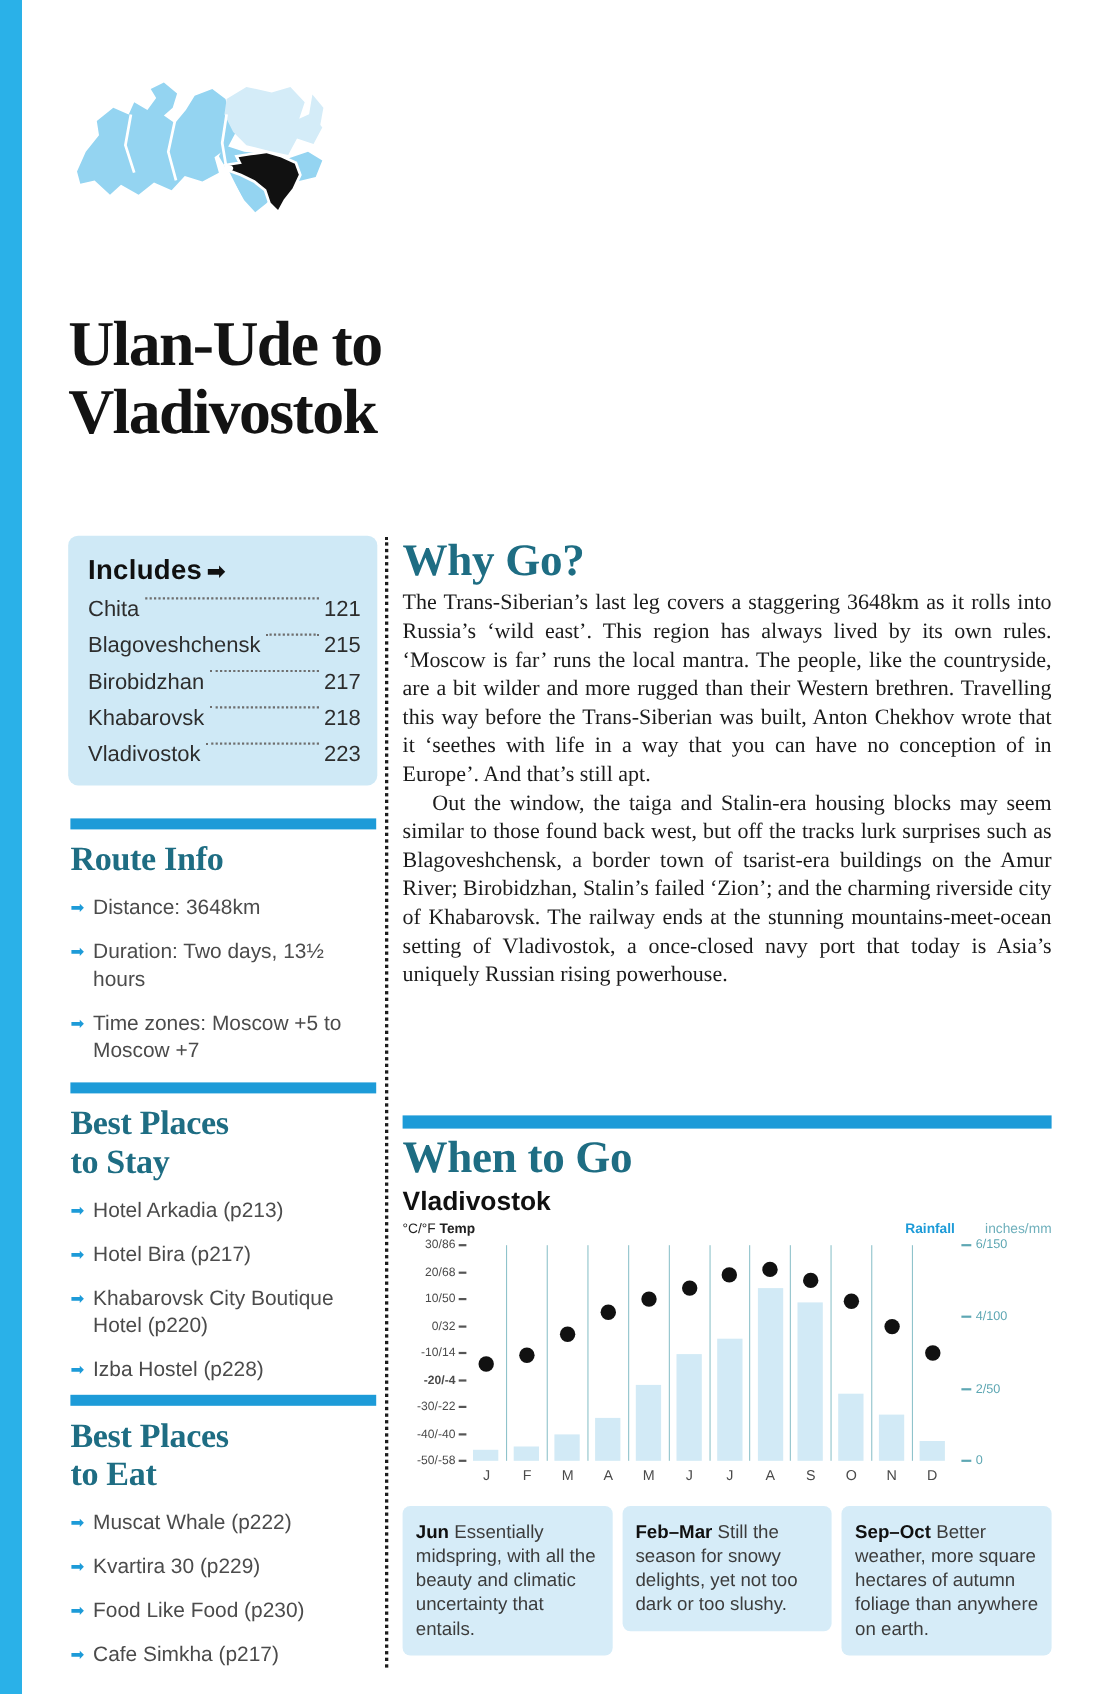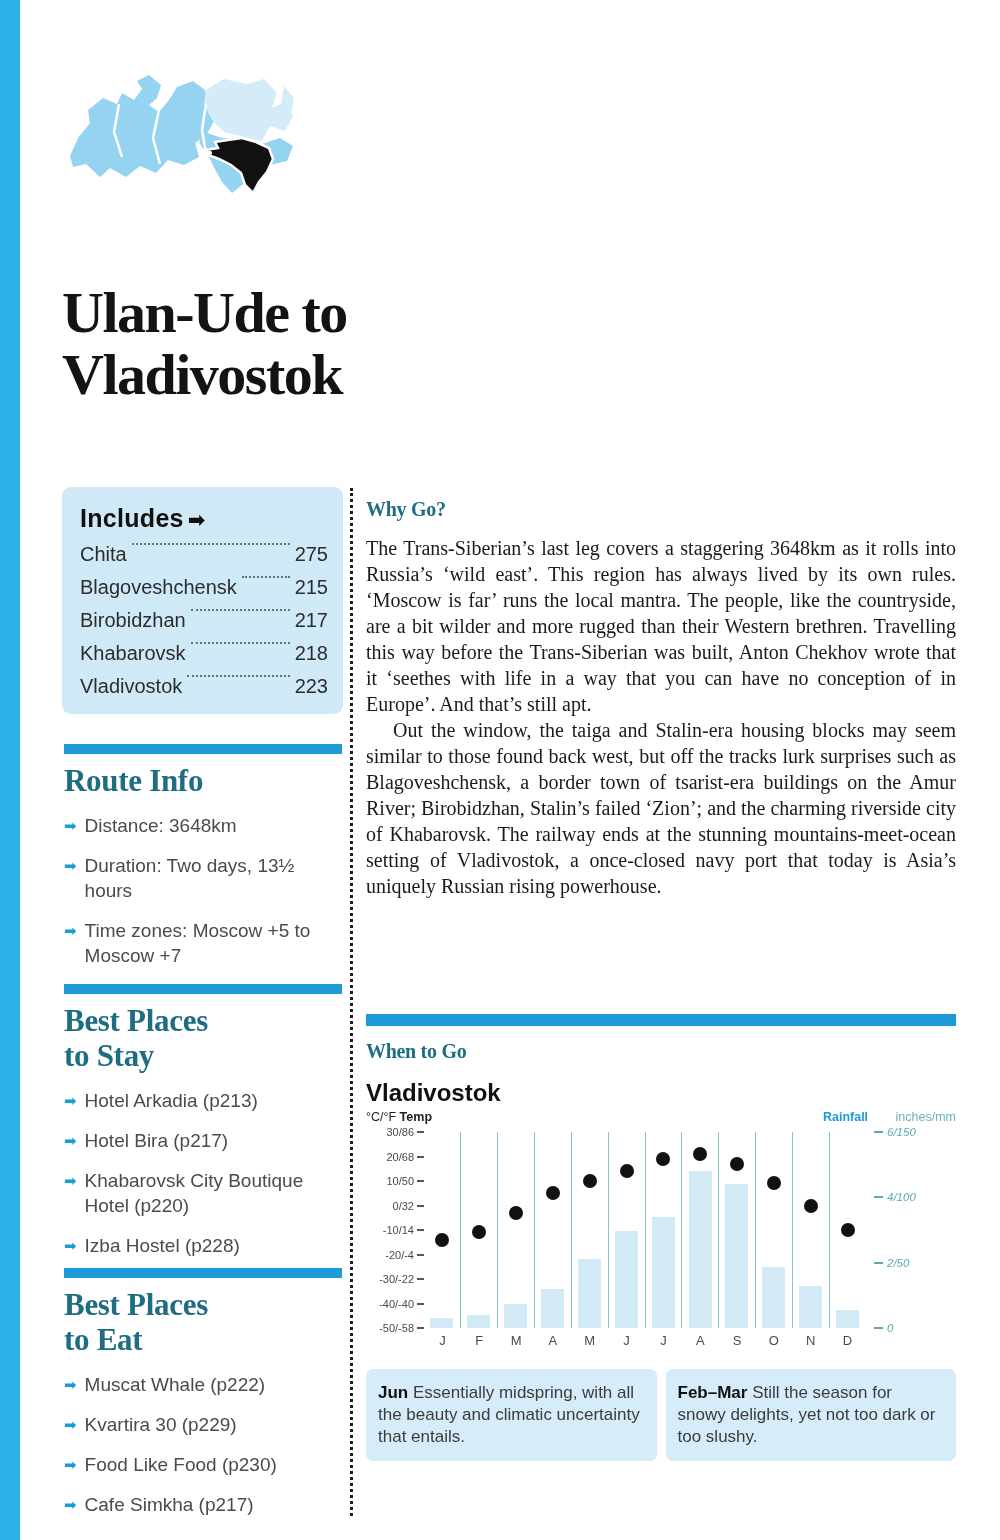--- a/index.html
+++ b/index.html
@@ -26,21 +26,21 @@
   .module-bar { height:10px; background:#1d9bd8; }
   .module-heading { margin-top:9px; font-family:"Liberation Serif","DejaVu Serif",serif;
                     font-weight:700; font-size:31px; line-height:35px; color:#1e6d83; letter-spacing:-.3px; }
   .arrow-item { display:flex; margin-top:15px; font-size:19px; line-height:25px; color:#4b4b4b; }
   .arrow-item .arrow { color:#1d9bd8; margin-right:8px; font-size:15px; line-height:25px; flex:0 0 auto; }
 
   .divider { position:absolute; left:350px; top:488px; height:1028px; width:0; border-left:3px dotted #1c1c1c; }
 
   .whygo { position:absolute; left:366px; top:492px; width:590px; }
   .col-heading { font-family:"Liberation Serif","DejaVu Serif",serif; font-weight:700;
-                 font-size:20px; line-height:34px; color:#1e6d83; letter-spacing:-.3px; }
+                 font-size:41px; line-height:34px; color:#1e6d83; letter-spacing:-.3px; }
   .body-para { margin:9px 0 0 0; font-family:"Liberation Serif","DejaVu Serif",serif;
                font-size:20px; line-height:26px; color:#1b1b1b; text-align:justify; }
   .body-para.indent { margin-top:0; text-indent:27px; }
 
   .when-bar { position:absolute; left:366px; top:1014px; width:590px; height:12px; background:#1d9bd8; }
   .when-heading { position:absolute; left:366px; top:1034px; }
   .city { position:absolute; left:366px; top:1079px; font-size:24px; font-weight:700; color:#101010; }
 
   .chart { position:absolute; left:366px; top:1110px; width:590px; }
   .axis-headers { display:flex; justify-content:space-between; font-size:12.5px; color:#222; }
@@ -51,21 +51,21 @@
   .y-left { width:58px; position:relative; flex:0 0 auto; }
   .tickL { position:absolute; right:0; transform:translateY(-50%); display:flex; align-items:center;
            font-size:11px; color:#4a4a4a; white-space:nowrap; }
   .tickL .dash { display:inline-block; width:7px; height:0; border-top:2px solid #555; margin-left:3px; }
   .plot { flex:1 1 auto; position:relative; display:flex; }
   .slot { flex:1; position:relative; }
   .slot.sep { border-right:1px solid #8fc3cb; }
   .rainbar { position:absolute; bottom:0; left:17%; width:64%; background:#d2eaf6; }
   .tempdot { position:absolute; left:50%; margin-left:-7px; width:14px; height:14px; border-radius:50%;
              background:#111; }
-  .y-right { width:90px; position:relative; flex:0 0 auto;font-style:italic; }
+  .y-right { width:90px; position:relative; flex:0 0 auto; }
   .tickR { position:absolute; left:8px; transform:translateY(-50%); display:flex; align-items:center;
            font-size:11.5px; color:#5ea7b3; white-space:nowrap; }
   .tickR .dash { display:inline-block; width:9px; height:0; border-top:2px solid #5ea7b3; margin-right:4px; }
   .months { display:flex; margin-left:58px; width:442px; margin-top:5px; }
   .mlabel { flex:1; text-align:center; font-size:13px; color:#4a4a4a; }
 
   .notes { position:absolute; left:366px; top:1352px; width:590px; display:flex; gap:9px; align-items:flex-start; }
   .note { flex:1; background:#d6ecf8; border-radius:7px; padding:13px 12px; font-size:17px;
           line-height:22px; color:#3c3c3c; }
   .note b { color:#101010; }
@@ -94,21 +94,21 @@
     <span style="display:block">Vladivostok</span>
   </div>
 
   <div class="includes-box">
     <div class="includes-heading">
       <span>Includes</span><span class="inc-arrow">➡</span>
     </div>
     <div class="inc-row">
       <span class="inc-label">Chita</span>
       <span class="inc-dots"></span>
-      <span class="inc-page">275</span>
+      <span class="inc-page">121</span>
     </div>
     <div class="inc-row">
       <span class="inc-label">Blagoveshchensk</span>
       <span class="inc-dots"></span>
       <span class="inc-page">215</span>
     </div>
     <div class="inc-row">
       <span class="inc-label">Birobidzhan</span>
       <span class="inc-dots"></span>
       <span class="inc-page">217</span>
@@ -222,21 +222,21 @@
             <span class="dash"></span>
           </div>
           <div class="tickL" style="top: 37.5%;">
             <span>0/32</span>
             <span class="dash"></span>
           </div>
           <div class="tickL" style="top: 50%;">
             <span>-10/14</span>
             <span class="dash"></span>
           </div>
-          <div class="tickL" style="top: 62.5%;">
+          <div class="tickL" style="top: 62.5%; font-weight: bold;">
             <span>-20/-4</span>
             <span class="dash"></span>
           </div>
           <div class="tickL" style="top: 75%; justify-content: flex-end;">
             <span>-30/-22</span>
             <span class="dash"></span>
           </div>
           <div class="tickL" style="top: 87.5%;">
             <span>-40/-40</span>
             <span class="dash"></span>
@@ -327,15 +327,16 @@
         <div class="mlabel">S</div>
         <div class="mlabel">O</div>
         <div class="mlabel">N</div>
         <div class="mlabel">D</div>
       </div>
   </div>
 
   <div class="notes">
     <p class="note"><b>Jun</b><span> Essentially midspring, with all the beauty and climatic uncertainty that entails.</span></p>
     <p class="note"><b>Feb–Mar</b><span> Still the season for snowy delights, yet not too dark or too slushy.</span></p>
+    <p class="note"><b>Sep–Oct</b><span> Better weather, more square hectares of autumn foliage than anywhere on earth.</span></p>
   </div>
 
 </div>
 
 </body></html>

